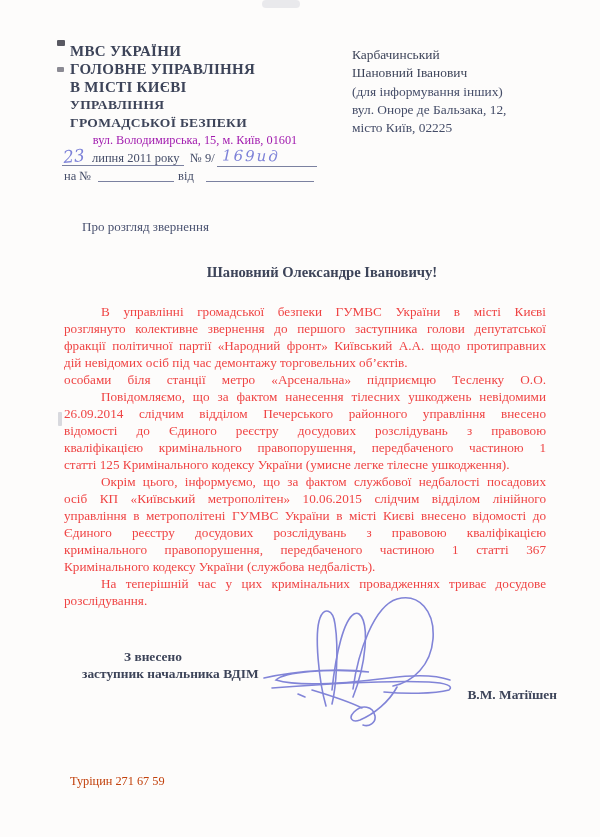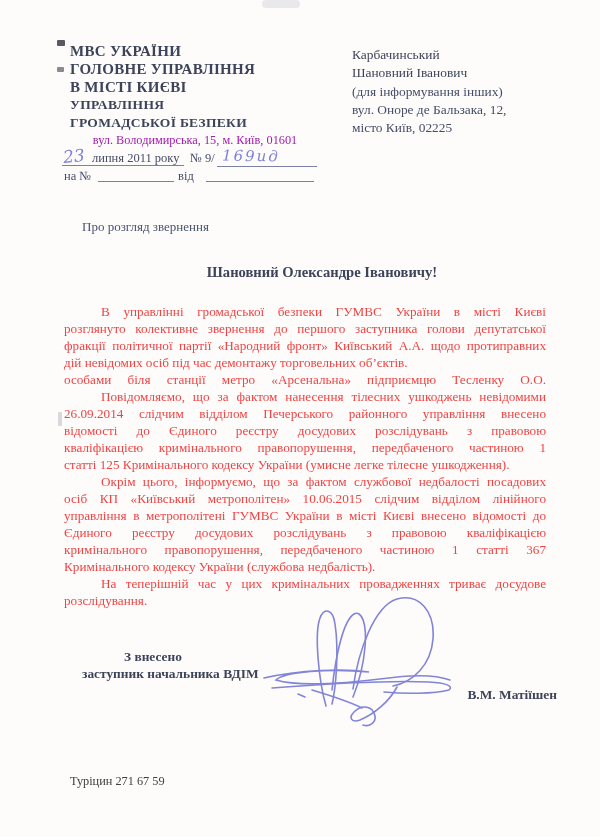--- a/index.html
+++ b/index.html
@@ -47,21 +47,21 @@
   .jline{height:17px;line-height:17px;overflow:hidden;text-align:justify;}
   .jline:not(.plast)::after{content:"";display:inline-block;width:100%;height:0;}
   .jline.pfirst{text-indent:37px;}
 
   
   .sig-svg{position:absolute;left:254px;top:592px;}
   .closing{position:absolute;left:82px;top:649px;font-size:13.4px;font-weight:bold;line-height:16.5px;color:#3d4459;}
   .closing .c1{padding-left:42px;}
   .sig-name{position:absolute;right:43px;top:665px;font-size:13.4px;font-weight:bold;color:#3d4459;white-space:nowrap;margin-top:22px;}
 
-  .footer{position:absolute;left:70px;top:774px;font-size:12.3px;color:#404040;}
+  .footer{position:absolute;left:70px;top:774px;font-size:12.3px;color:#c2410c;}
 </style>
 </head>
 <body>
 
 <div class="page">
 
   <div class="speck s1"></div>
   <div class="speck s2"></div>
   <div class="speck s3"></div>
   <div class="smudge"></div>

